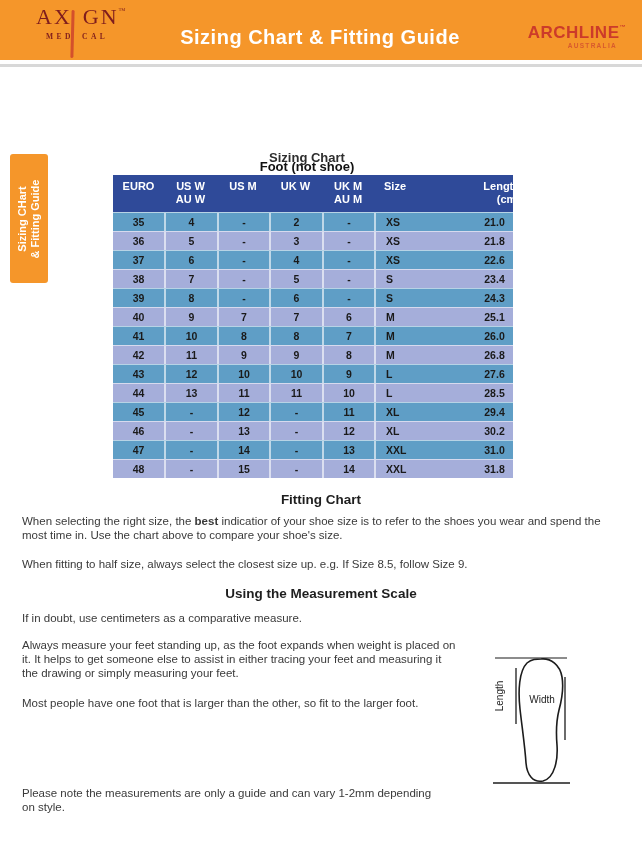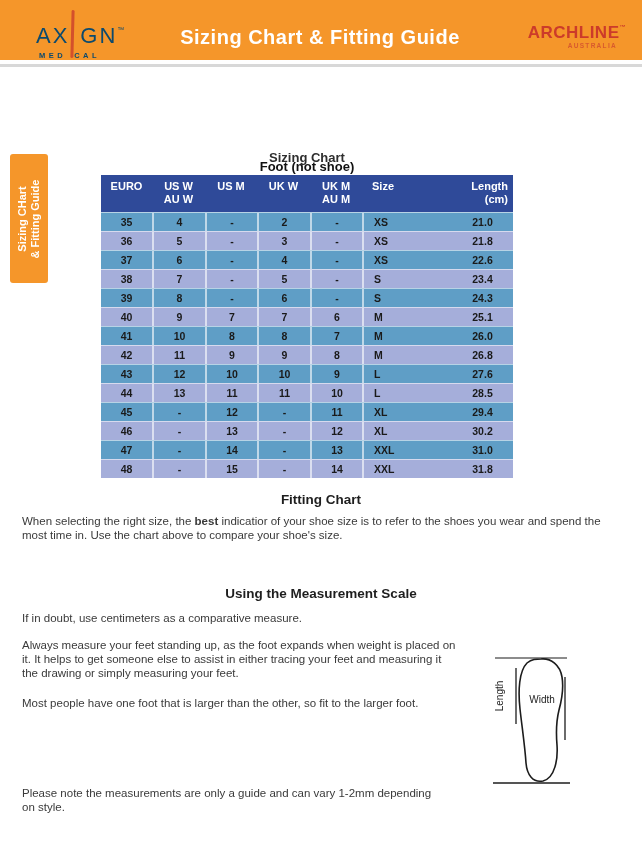--- a/index.html
+++ b/index.html
@@ -3,24 +3,24 @@
 <meta charset="utf-8">
 <style>
   html,body{margin:0;padding:0;background:#fff;}
   .page{position:relative;width:642px;height:848px;background:#fff;overflow:hidden;
         font-family:"Liberation Sans",sans-serif;color:#3a3a3a;}
 
   
   .header-bar{position:absolute;left:0;top:0;width:642px;height:60px;background:var(--orange,#F5962A);}
   .header-rule{position:absolute;left:0;top:64px;width:642px;height:3px;background:#d8d8d8;}
 
-  .axign-logo{position:absolute;left:36px;top:24px;color:#0c4a6e;}
+  .axign-logo{position:absolute;left:36px;top:5px;color:#7f1d1d;font-family:Liberation Serif, serif;}
   .axign-row1{display:flex;gap:11px;font-size:22px;letter-spacing:2px;font-weight:400;line-height:24px;}
   .axign-tm{font-size:7px;vertical-align:top;position:relative;top:-6px;letter-spacing:0;}
-  .axign-row2{display:flex;gap:8px;font-size:7.5px;font-weight:700;letter-spacing:3.5px;margin-top:3px;margin-left:3px;}
+  .axign-row2{display:flex;gap:8px;font-size:7.5px;font-weight:700;letter-spacing:3.5px;margin-top:3px;margin-left:10px;}
   .logo-line{position:absolute;left:71px;top:10px;width:3px;height:48px;background:var(--accent-red,#D4502B);
              border-radius:2px;transform:rotate(1.5deg);}
 
   .page-title{position:absolute;left:120px;top:25px;width:400px;text-align:center;
               color:#fff;font-size:20px;font-weight:700;letter-spacing:.5px;line-height:24px;}
 
   .archline-logo{position:absolute;right:16px;top:24px;text-align:right;color:var(--brand-red,#CC3B2A);}
   .archline-name{font-size:17px;font-weight:700;letter-spacing:.5px;line-height:18px;}
   .archline-tm{font-size:6px;vertical-align:top;position:relative;top:-6px;}
   .archline-sub{font-size:6.5px;font-weight:700;letter-spacing:1.3px;color:#D85A2E;margin-top:0;padding-right:9px;}
@@ -30,21 +30,21 @@
   .side-tab-text{position:absolute;left:50%;top:50%;width:129px;transform:translate(-50%,-50%) rotate(-90deg);
                  color:#fff;font-weight:700;font-size:11px;line-height:13px;text-align:center;white-space:nowrap;}
 
   
   .chart-title{position:absolute;left:101px;top:150px;width:412px;text-align:center;
                font-size:13px;font-weight:700;color:#2e2e2e;}
   .foot-note{position:absolute;left:101px;top:159px;width:412px;text-align:center;
              font-size:13px;font-weight:700;color:#111;}
 
   .sizing-table{position:absolute;left:101px;top:175px;width:412px;}
-  .thead,.trow{display:grid;grid-template-columns:51px 53px 52px 53px 52px 90px 61px;box-sizing:border-box;}
+  .thead,.trow{display:grid;grid-template-columns:51px 53px 52px 53px 52px 90px 61px;box-sizing:border-box;margin-left:12px;}
   .thead{height:37px;background:var(--navy,#2F4A99);color:#fff;}
   .th{display:flex;flex-direction:column;align-items:center;padding-top:5px;box-sizing:border-box;
       font-size:11px;font-weight:700;line-height:13px;}
   .th.c5{align-items:flex-start;padding-left:10px;}
   .th.c6{align-items:flex-end;padding-right:5px;}
   .trow{height:19px;border-top:1px solid rgba(255,255,255,.55);}
   .trow.blu{background:var(--row-blue,#5F9EC6);}
   .trow.lav{background:var(--row-lavender,#A5AEDA);}
   .td{display:flex;align-items:center;justify-content:center;box-sizing:border-box;
       font-size:10.5px;font-weight:700;color:#1a1a1a;}
@@ -261,20 +261,21 @@
           <div class="td c3">-</div>
           <div class="td c4">14</div>
           <div class="td c5">XXL</div>
           <div class="td c6">31.8</div>
         </div>
       </div>
   </div>
 
   <div class="sec-heading" id="fg-heading">Fitting Chart</div>
   <div class="para" id="fg-p1"><span>When selecting the right size, the </span><b>best</b><span> indicatior of your shoe size is to refer to the shoes you wear and spend the most time in. Use the chart above to compare your shoe's size.</span></div>
+  <div class="para" id="fg-p2">When fitting to half size, always select the closest size up. e.g. If Size 8.5, follow Size 9.</div>
 
   <div class="sec-heading" id="ms-heading">Using the Measurement Scale</div>
   <div class="para" id="ms-p1">If in doubt, use centimeters as a comparative measure.</div>
   <div class="para" id="ms-p3">Most people have one foot that is larger than the other, so fit to the larger foot.</div>
   <div class="para" id="ms-p2">Always measure your feet standing up, as the foot expands when weight is placed on it. It helps to get someone else to assist in either tracing your feet and measuring it the drawing or simply measuring your feet.</div>
   <div class="para" id="ms-p5">Please note the measurements are only a guide and can vary 1-2mm depending on style.</div>
 
   <svg class="foot-diagram" viewBox="0 0 152 146" xmlns="http://www.w3.org/2000/svg">
     <line x1="9" y1="12" x2="81" y2="12" stroke="#8c8c8c" stroke-width="2"></line>
     <path d="M55,13 C65,12 74,19 76,31 C78,43 76,53 73,64 C70,76 70,87 71,99 C72,113 69,132 57,135 C47,137 41,129 40,117 C39,101 36,81 34,63 C32,45 33,25 41,17 C46,13 50,13 55,13 Z" fill="#ffffff" stroke="#1c1c1c" stroke-width="1.6"></path>

